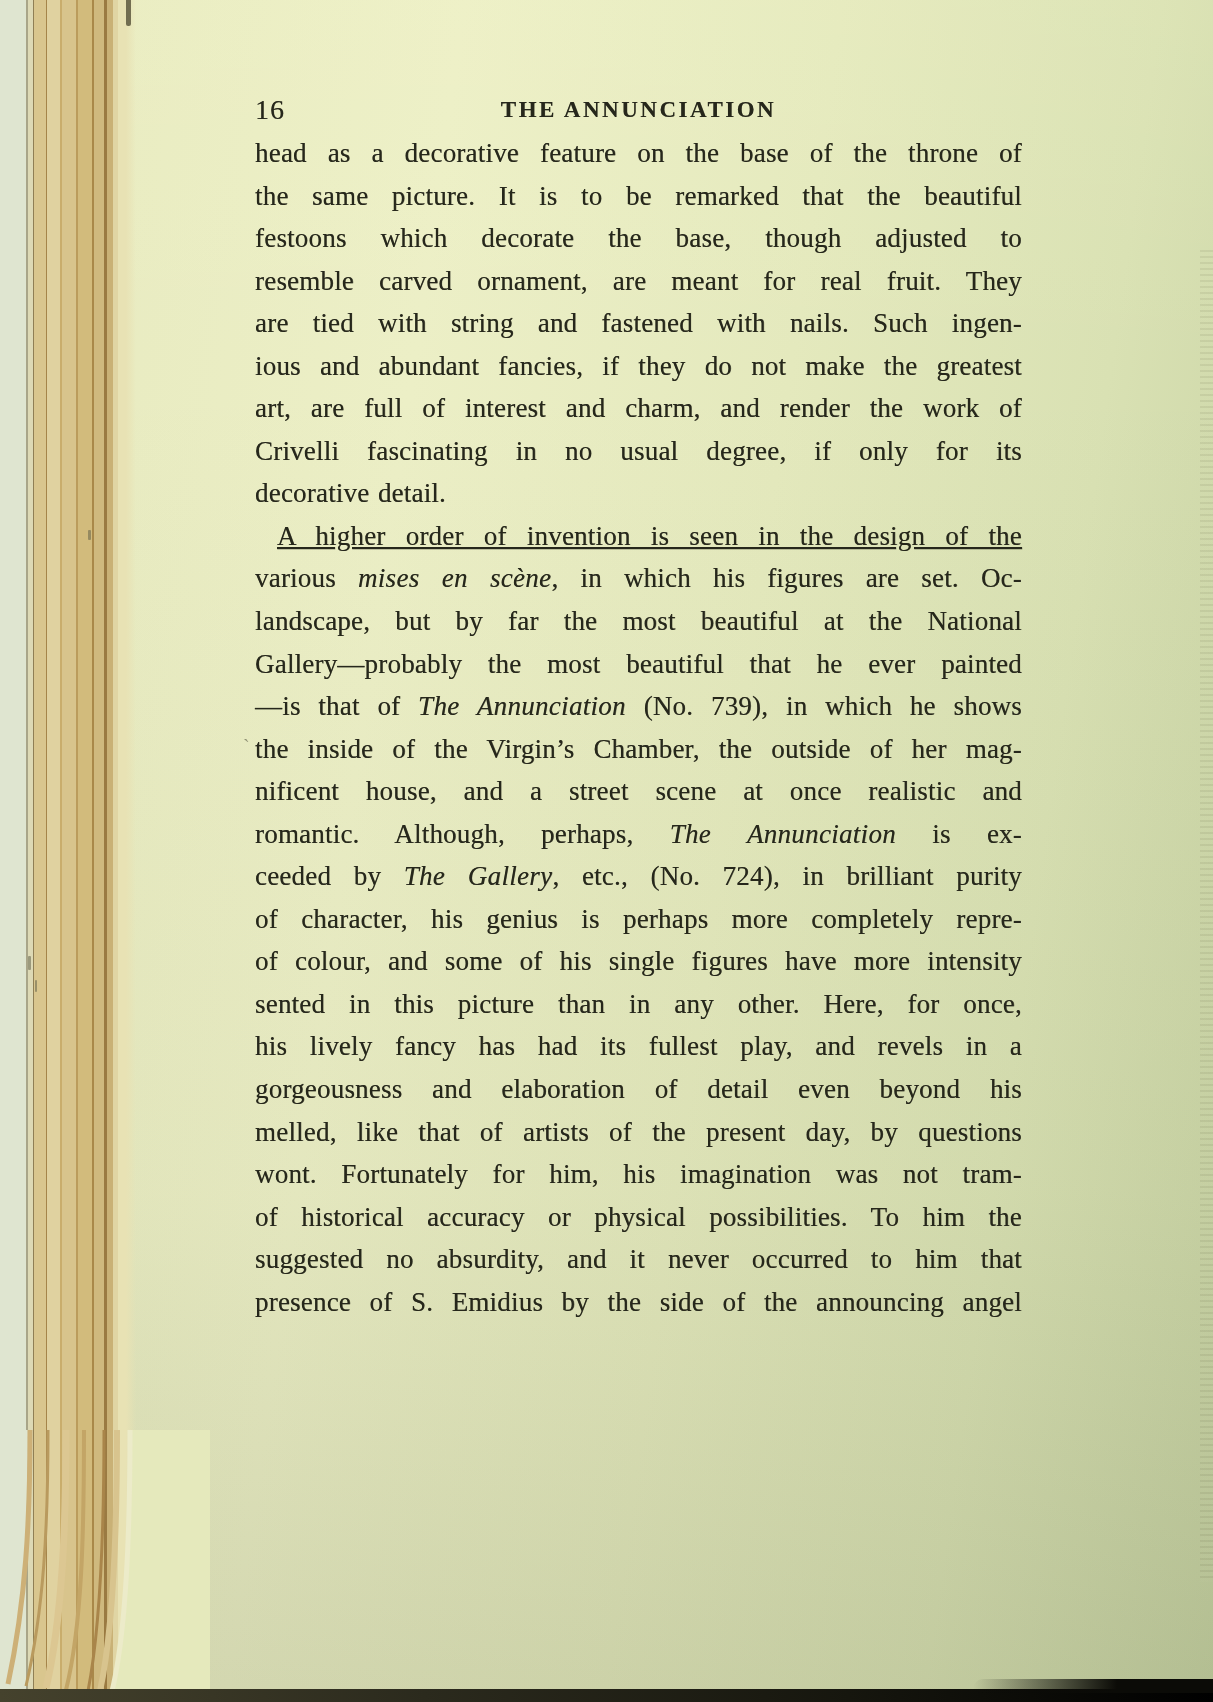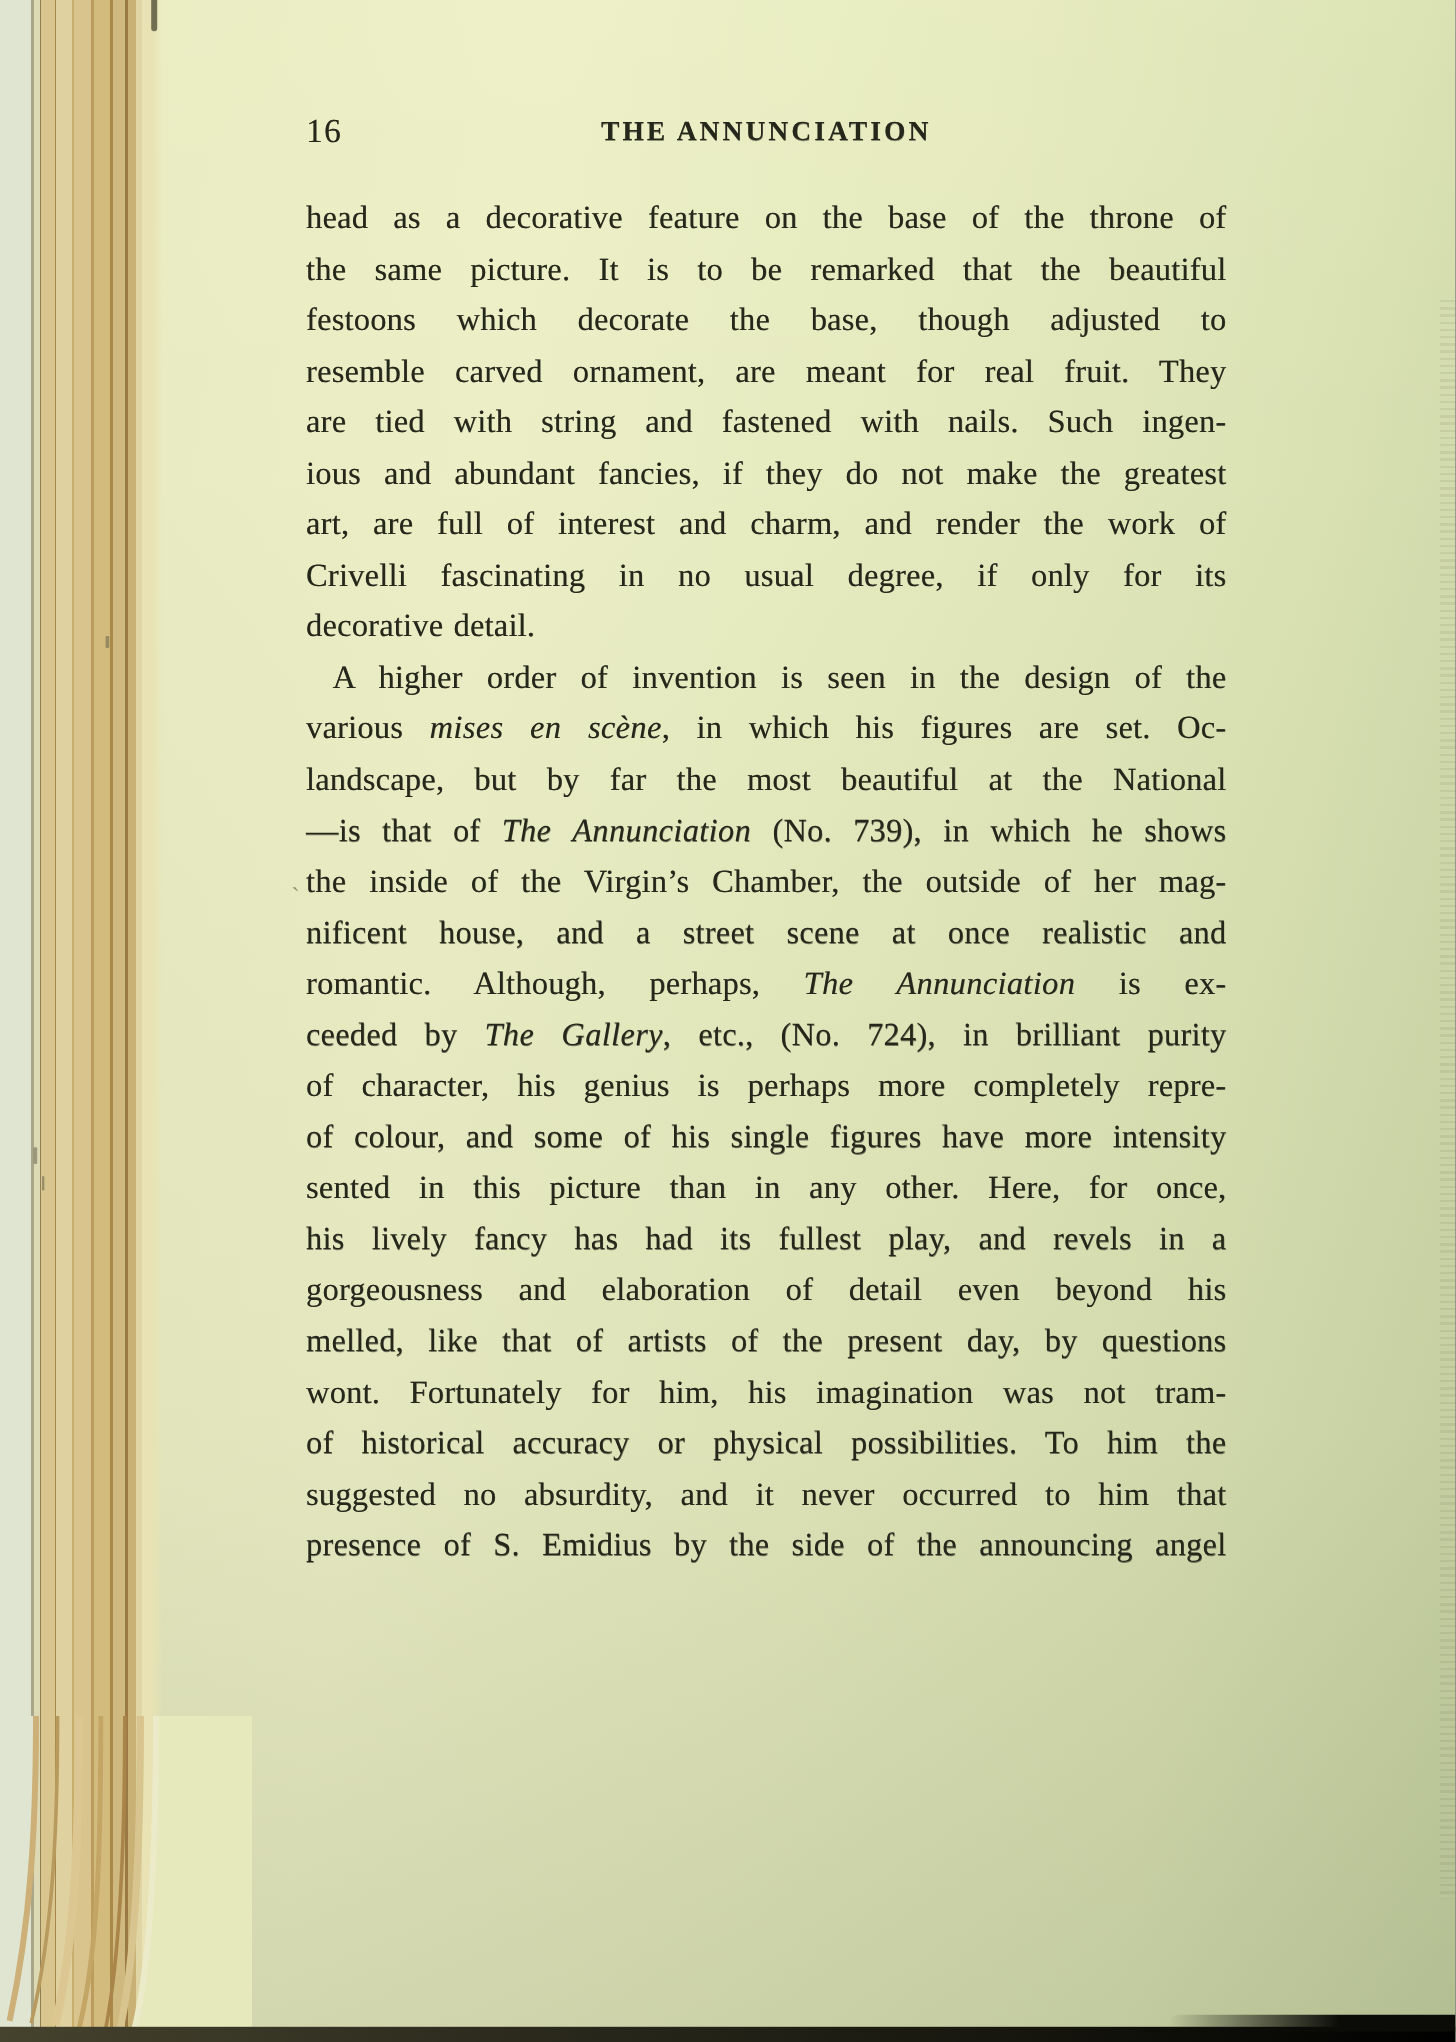--- a/index.html
+++ b/index.html
@@ -75,31 +75,31 @@
     position:absolute;left:0;top:2px;
     font-size:28px;letter-spacing:1px;
     text-shadow:0.3px 0.4px 0.5px rgba(30,30,20,0.5);
   }
   .page-title{
     position:absolute;left:0;right:0;top:5px;text-align:center;
     font-size:23px;font-weight:700;letter-spacing:2.5px;
     text-shadow:0.2px 0.3px 0.4px rgba(30,30,20,0.45);
   }
   .text-block{
-    position:absolute;left:255px;top:160px;width:767px;
+    position:absolute;left:255px;top:132px;width:767px;
     font-size:27px;line-height:42.55px;color:var(--ink);
     word-spacing:1.5px;letter-spacing:0.2px;
     text-shadow:0.3px 0.4px 0.5px rgba(30,30,20,0.55);
   }
   .line{
     text-align:justify;text-align-last:justify;text-justify:inter-word;
     white-space:normal;
   }
   .line.no-just{text-align:center;text-align-last:left;}
-  .line.indent{text-indent:22px;}
+  .line.indent{text-indent:22px;text-decoration:underline;}
   .it{font-style:italic;letter-spacing:0.3px;}
 </style>
 </head>
 <body>
 
 <div class="book-page">
 
   <div class="gutter"></div>
 
   <svg class="splay" viewBox="0 0 210 262" xmlns="http://www.w3.org/2000/svg">
@@ -135,20 +135,21 @@
       <div class="line"><span>festoons which decorate the base, though adjusted to</span></div>
       <div class="line"><span>resemble carved ornament, are meant for real fruit.  They</span></div>
       <div class="line"><span>are tied with string and fastened with nails.  Such ingen-</span></div>
       <div class="line"><span>ious and abundant fancies, if they do not make the greatest</span></div>
       <div class="line"><span>art, are full of interest and charm, and render the work of</span></div>
       <div class="line"><span>Crivelli fascinating in no usual degree, if only for its</span></div>
       <div class="line no-just"><span>decorative detail.</span></div>
       <div class="line indent"><span>A higher order of invention is seen in the design of the</span></div>
       <div class="line"><span>various </span><span class="it">mises en scène</span><span>, in which his figures are set.  Oc-</span></div>
       <div class="line"><span>landscape, but by far the most beautiful at the National</span></div>
+      <div class="line"><span>Gallery—probably the most beautiful that he ever painted</span></div>
       <div class="line"><span>—is that of </span><span class="it">The Annunciation</span><span> (No. 739), in which he shows</span></div>
       <div class="line"><span>the inside of the Virgin’s Chamber, the outside of her mag-</span></div>
       <div class="line"><span>nificent house, and a street scene at once realistic and</span></div>
       <div class="line"><span>romantic.  Although, perhaps, </span><span class="it">The Annunciation</span><span> is ex-</span></div>
       <div class="line"><span>ceeded by </span><span class="it">The Gallery</span><span>, etc., (No. 724), in brilliant purity</span></div>
       <div class="line"><span>of character, his genius is perhaps more completely repre-</span></div>
       <div class="line"><span>of colour, and some of his single figures have more intensity</span></div>
       <div class="line"><span>sented in this picture than in any other.  Here, for once,</span></div>
       <div class="line"><span>his lively fancy has had its fullest play, and revels in a</span></div>
       <div class="line"><span>gorgeousness and elaboration of detail even beyond his</span></div>

